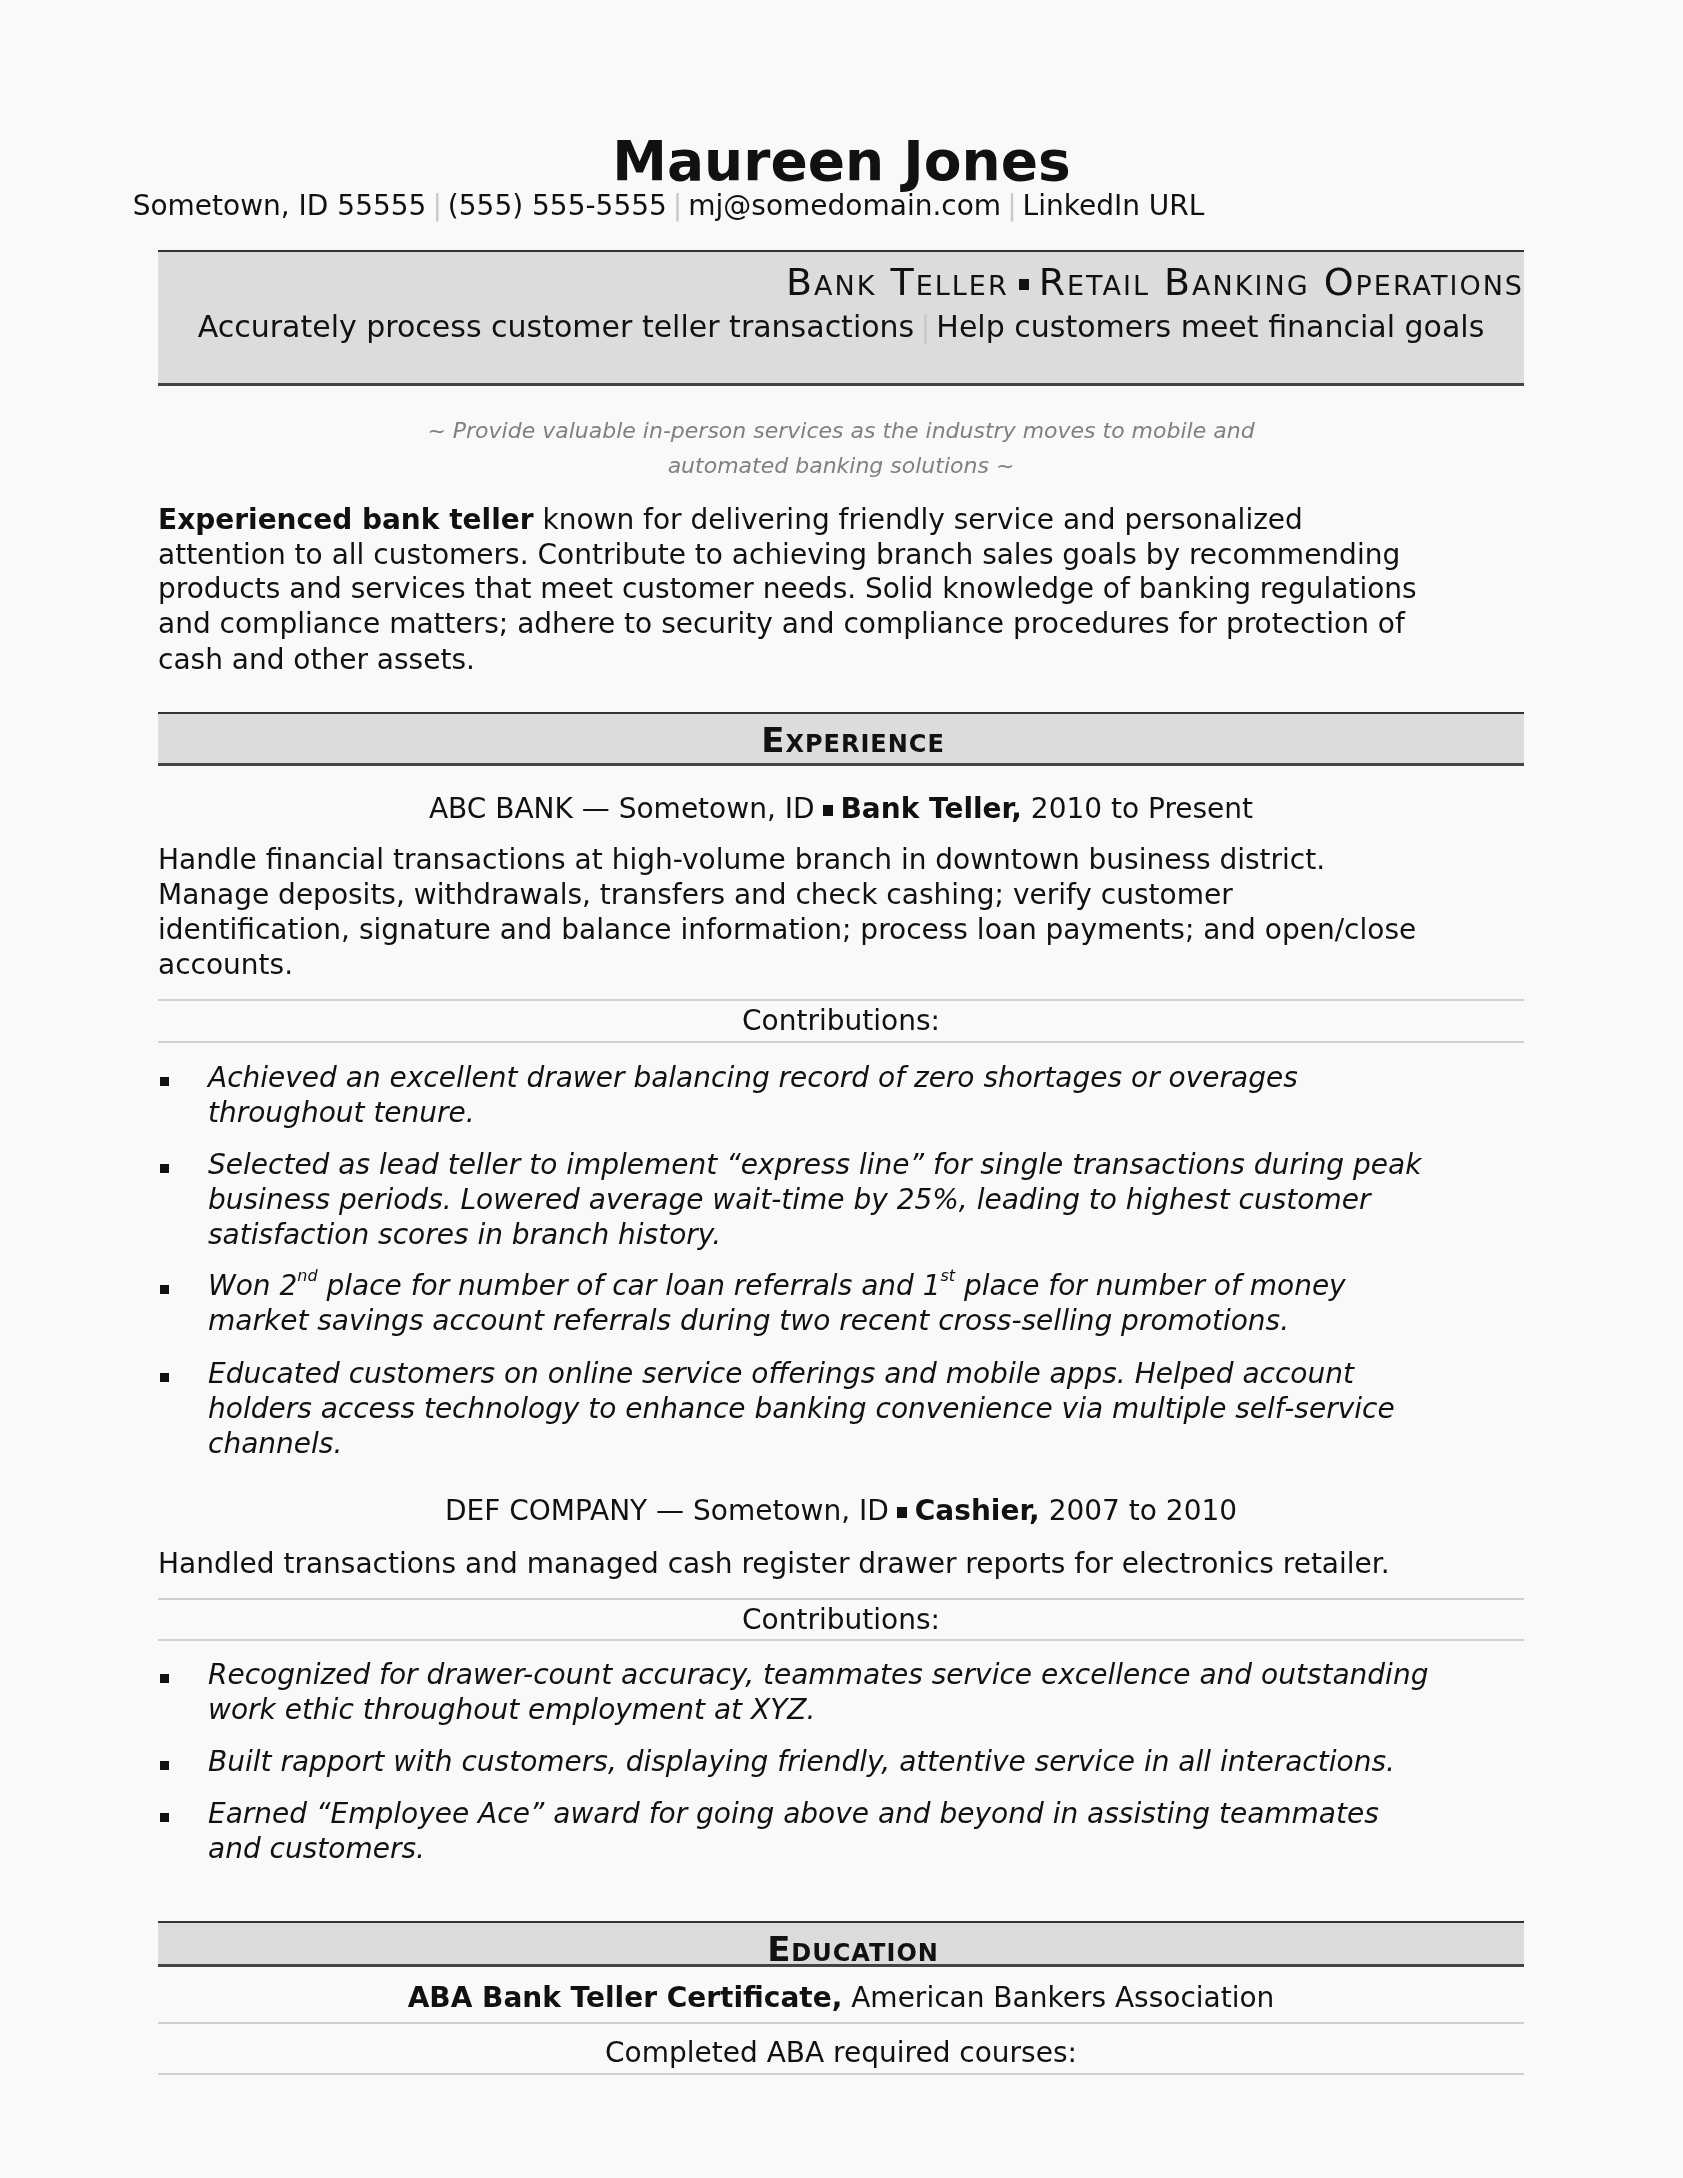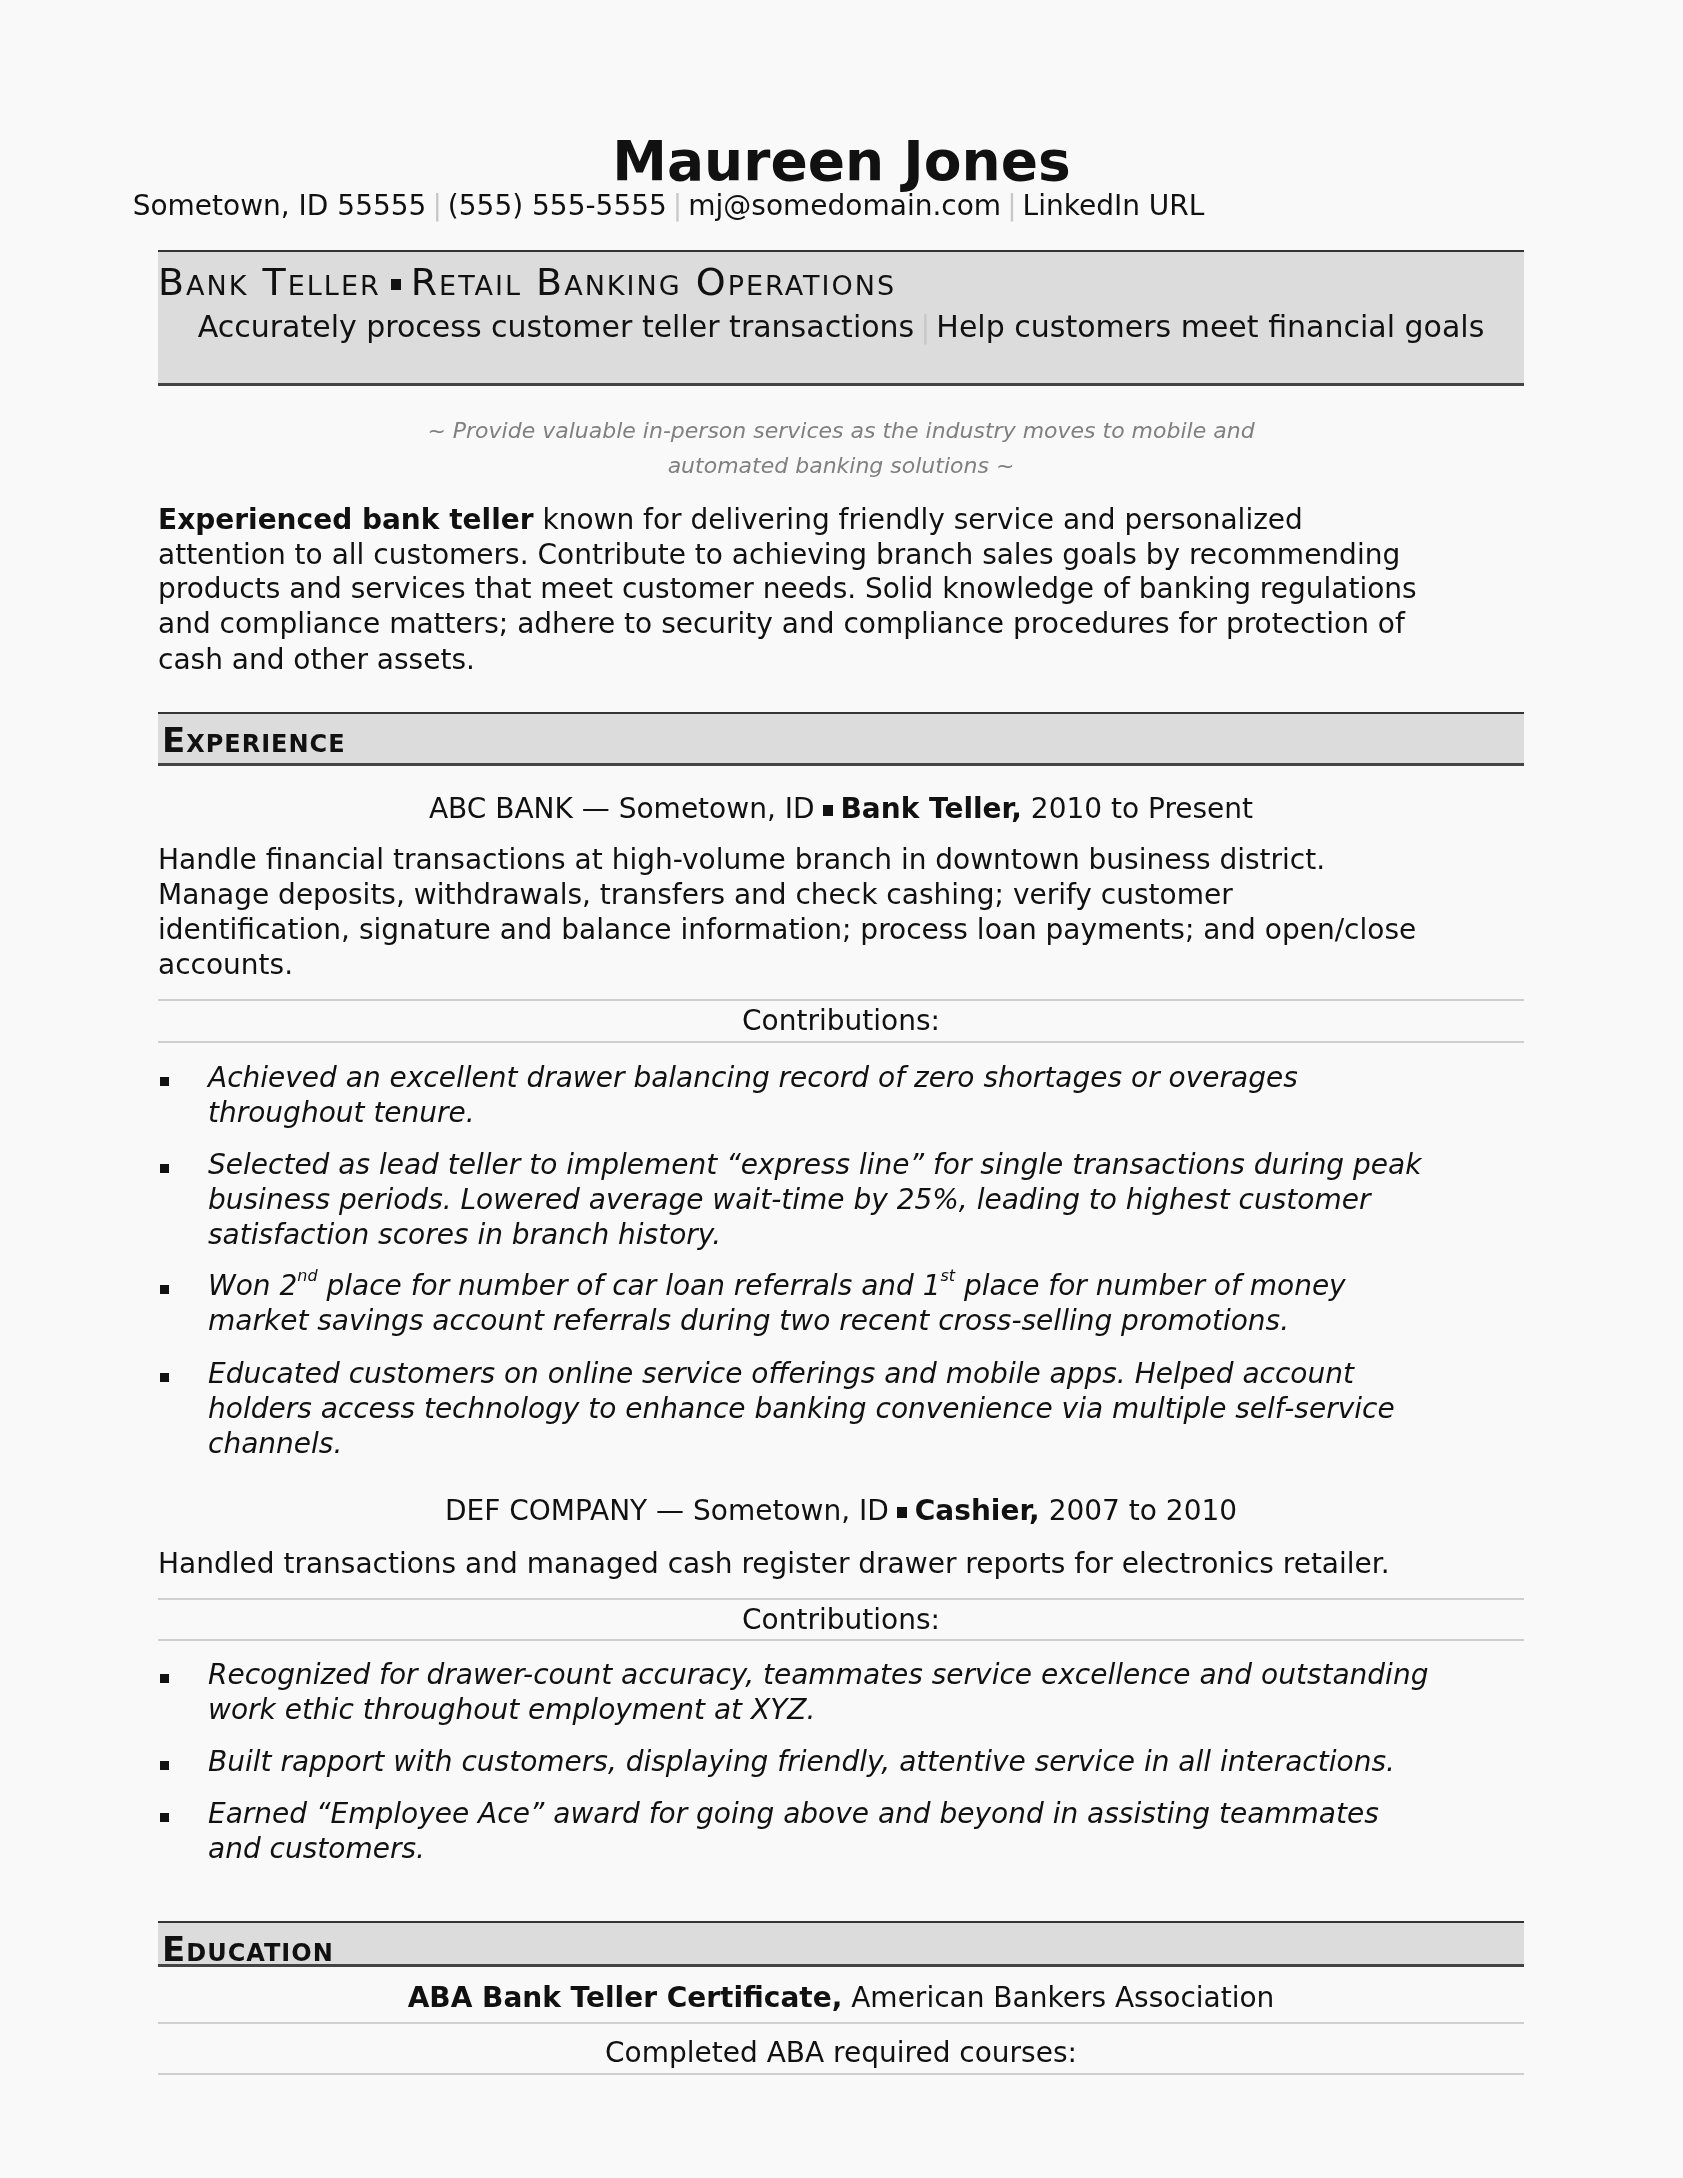--- a/index.html
+++ b/index.html
@@ -7,26 +7,26 @@
          font-family:"DejaVu Sans", sans-serif; color:#111; }
   .abs { position:absolute; left:158px; width:1366px; white-space:nowrap; }
   .center { text-align:center; }
   .line { position:absolute; font-size:28px; line-height:36px; height:36px; }
   #name { top:127px; font-size:55px; line-height:69px; font-weight:bold; text-align:center; left:0; width:1683px; }
   #contact { top:188px; font-size:28px; line-height:36px; text-align:center; left:0; width:1337px; }
   .sep { color:#c8c8c8; padding:0 6px; }
   .box { position:absolute; left:158px; width:1366px; background:#dcdcdc;
          border-top:2px solid #333; border-bottom:3px solid #444; box-sizing:border-box; }
   #title-box { top:250px; height:136px; }
-  .title { position:absolute; left:0; width:100%; text-align:left; font-size:38px; line-height:44px;
+  .title { position:absolute; left:0; width:100%; text-align:right; font-size:38px; line-height:44px;
            font-variant:small-caps; letter-spacing:2px; top:8px; }
   .sq { display:inline-block; width:10px; height:11px; background:#111; vertical-align:middle; margin:0 10px; }
   .sub { position:absolute; left:0; width:100%; text-align:center; font-size:30px; line-height:39px; white-space:normal; }
   .tag { color:#808080; font-style:italic; font-size:22px; }
-  .section-title { position:absolute; left:4px; width:100%; text-align:left; font-weight:bold;
+  .section-title { position:absolute; left:12px; width:100%; text-align:center; font-weight:bold;
                    font-variant:small-caps; font-size:34px; line-height:40px; letter-spacing:1px; }
   .rule { position:absolute; left:158px; width:1366px; height:2px; background:#cfcfcf; }
   .bullet { position:absolute; left:160px; width:9px; height:9px; background:#111; }
   .btext { left:208px; width:1317px;font-style:italic; }
   b { font-weight:bold; }
   sup { font-size:16px; vertical-align:top; line-height:20px; position:relative; top:-2px; }
 </style>
 </head>
 <body>
 

